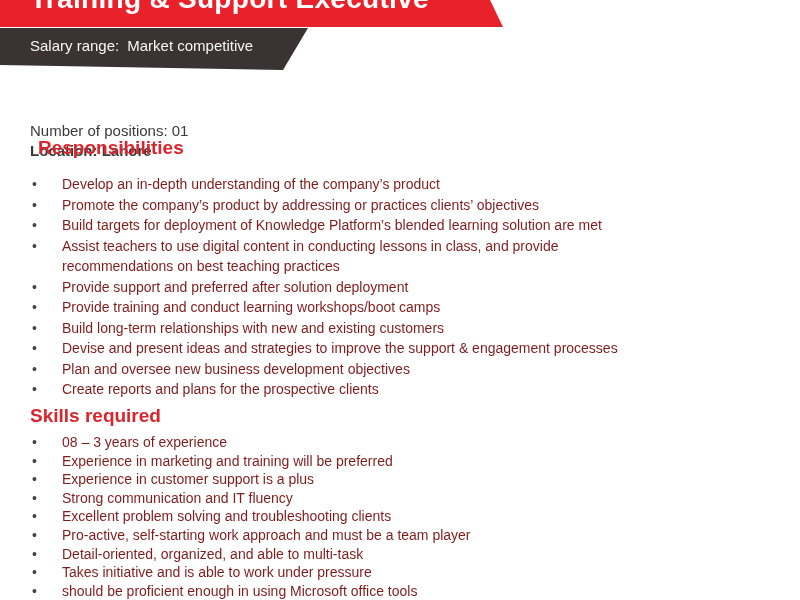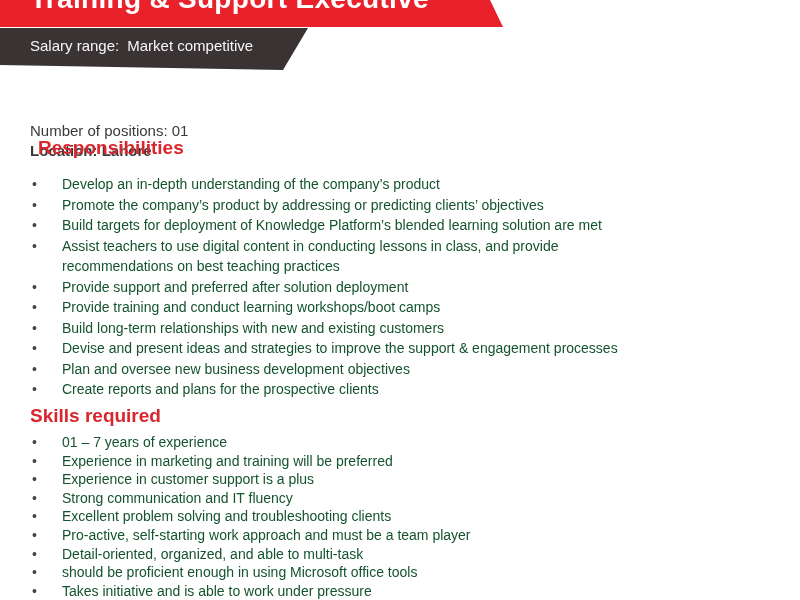--- a/index.html
+++ b/index.html
@@ -62,21 +62,21 @@
   .heading-resp   { top: 137px; margin-left: 8px; }
   .heading-skills { top: 405px; }
 
   
   .bullet-list {
     position: absolute; left: 30px;
     margin: 0; padding: 0;
     list-style: none;
     width: 620px;
     font-size: 14px;
-    color: #14532d;
+    color: #7f1d1d;
   }
   .resp-list   { top: 174px; line-height: 20.5px; }
   .skills-list { top: 433px; line-height: 18.6px; }
   .bullet-list li { position: relative; padding-left: 32px; }
   .bullet-list li::before {
     content: "\2022";
     position: absolute; left: 2px; top: 0;
     font-size: 14px; color: #454549;
   }
 </style>
@@ -95,38 +95,38 @@
 
   <div class="info">
     <div class="info-positions">Number of positions: 01</div>
     <div class="info-location">Location: Lahore</div>
   </div>
 
   <h2 class="sec-heading heading-resp" style="color: rgb(217, 38, 45);">Responsibilities</h2>
 
   <ul class="bullet-list resp-list">
     <li>Develop an in-depth understanding of the company’s product</li>
-    <li>Promote the company’s product by addressing or predicting clients’ objectives</li>
+    <li>Promote the company’s product by addressing or practices clients’ objectives</li>
     <li>Build targets for deployment of Knowledge Platform’s blended learning solution are met</li>
     <li>Assist teachers to use digital content in conducting lessons in class, and provide recommendations on best teaching practices</li>
     <li>Provide support and preferred after solution deployment</li>
     <li>Provide training and conduct learning workshops/boot camps</li>
     <li>Build long-term relationships with new and existing customers</li>
     <li>Devise and present ideas and strategies to improve the support &amp; engagement processes</li>
     <li>Plan and oversee new business development objectives</li>
     <li>Create reports and plans for the prospective clients</li>
   </ul>
 
   <h2 class="sec-heading heading-skills" style="color: rgb(217, 38, 45);">Skills required</h2>
 
   <ul class="bullet-list skills-list">
-    <li>01 – 7 years of experience</li>
+    <li>08 – 3 years of experience</li>
     <li>Experience in marketing and training will be preferred</li>
     <li>Experience in customer support is a plus</li>
     <li>Strong communication and IT fluency</li>
     <li>Excellent problem solving and troubleshooting clients</li>
     <li>Pro-active, self-starting work approach and must be a team player</li>
     <li>Detail-oriented, organized, and able to multi-task</li>
+    <li>Takes initiative and is able to work under pressure</li>
     <li>should be proficient enough in using Microsoft office tools</li>
-    <li>Takes initiative and is able to work under pressure</li>
   </ul>
 
 </div>
 
 </body></html>

